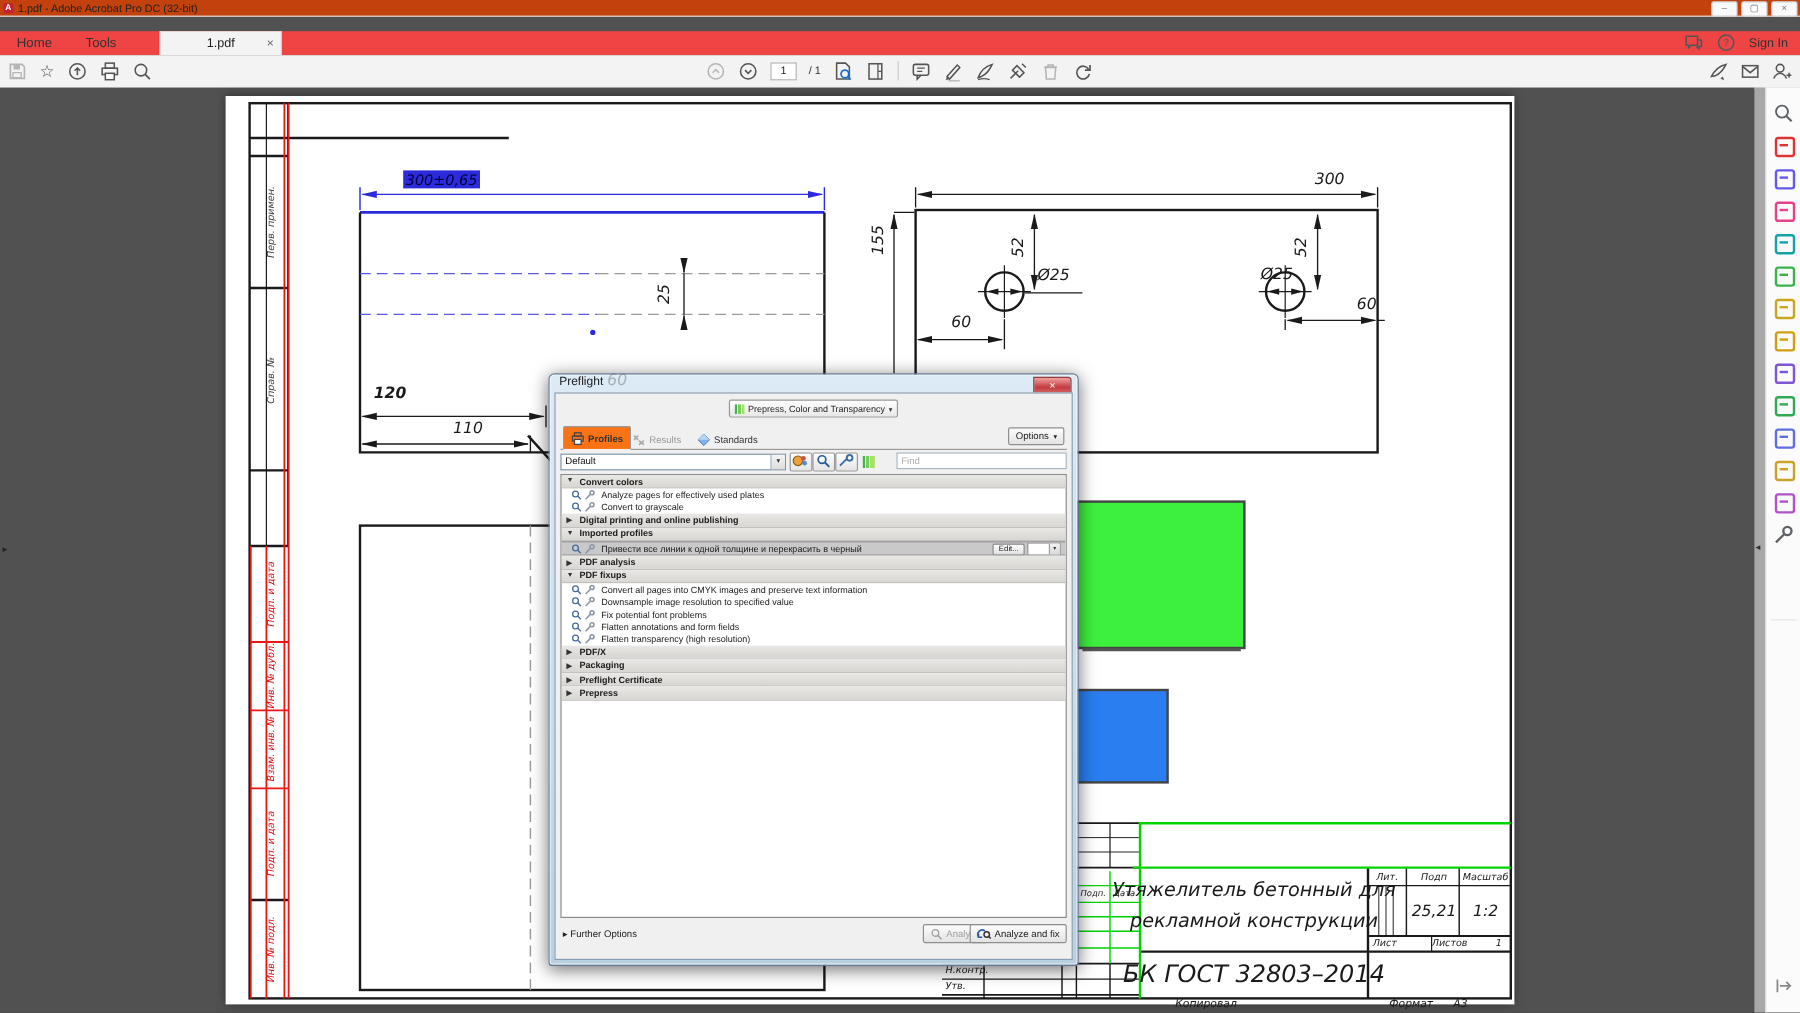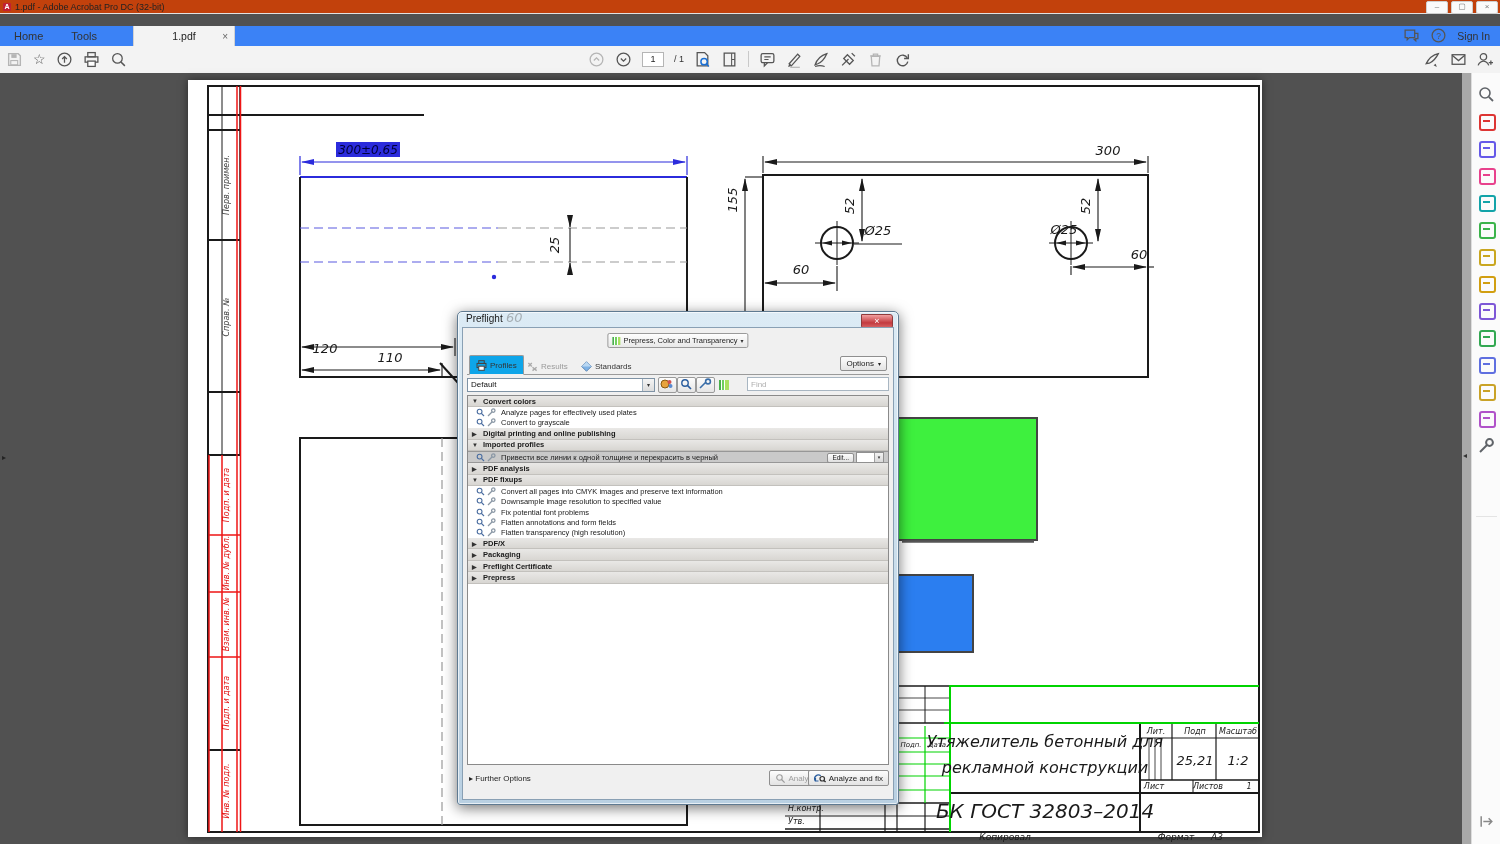--- a/index.html
+++ b/index.html
@@ -10,21 +10,21 @@
   #titlebar{left:0;top:0;width:1500px;height:13px;background:#c2410c;border-bottom:1px solid #e2e2e2;
             font-size:9px;color:#222;display:flex;align-items:center;}
   #appicon{width:8px;height:8px;margin:0 4px 0 3px;background:#c22033;border-radius:1px;color:#fff;
            font-size:7px;line-height:8px;text-align:center;font-weight:bold;}
   .winbtns{position:absolute;right:2px;top:1px;display:flex;gap:3px;}
   .winbtn{width:20px;height:11px;border:1px solid #cfcfcf;background:#fafafa;color:#777;font-size:8px;
           line-height:10px;text-align:center;border-radius:2px;}
   #menubar{left:0;top:13px;width:1500px;height:13px;background:#f6f6f6;border-bottom:1px solid #dadada;
            display:flex;align-items:center;font-size:9.5px;color:#1a1a1a;}
   .menu-item{padding:0 6px;}
-  #tabbar{left:0;top:26px;width:1500px;height:20px;background:#3b82f6;display:flex;align-items:center;
+  #tabbar{left:0;top:26px;width:1500px;height:20px;background:#ef4444;display:flex;align-items:center;
           font-size:11px;color:#333;}
   .apptab{padding:0 14px;}
   #doctab{position:relative;height:20px;margin-left:22px;width:100px;background:#f3f3f3;
           border-left:1px solid #d2d2d2;border-right:1px solid #d2d2d2;display:flex;align-items:center;
           justify-content:center;font-size:10.5px;color:#222;}
   #doctab .close{position:absolute;right:6px;color:#666;font-size:10px;}
   #tabbar-right{position:absolute;right:10px;top:27px;display:flex;align-items:center;gap:10px;
                 font-size:10.5px;color:#333;}
   #toolbar{left:0;top:46px;width:1500px;height:27px;background:#f3f3f3;border-bottom:1px solid #c6c6c6;}
   .tbgrp{position:absolute;top:0;height:26px;display:flex;align-items:center;gap:10px;}
@@ -63,21 +63,21 @@
             background:linear-gradient(#f2a0a0,#c33a3f 60%,#d96a6a);color:#fff;font-size:9px;line-height:12px;text-align:center;}
   #dlgclient{position:absolute;left:4px;top:15px;right:4px;bottom:4px;background:#f0f0f0;border:1px solid #89a0b4;}
   #libbtn{position:absolute;left:50%;top:5px;transform:translateX(-50%);height:13px;padding:0 4px;
           background:linear-gradient(#fefefe,#e8e8e8);border:1px solid #9a9a9a;border-radius:2px;
           font-size:7.5px;color:#222;display:flex;align-items:center;gap:3px;white-space:nowrap;}
   .greenbars{display:inline-block;width:8px;height:8px;background:
      linear-gradient(90deg,#49b04c 0 2px,#fff 2px 3px,#6fcf5f 3px 5px,#fff 5px 6px,#a8e063 6px 8px);}
   #tabrow{position:absolute;left:4px;right:4px;top:27px;height:19px;border-bottom:1px solid #9a9a9a;}
   .ptab{position:absolute;bottom:-1px;height:18px;display:flex;align-items:center;gap:3px;padding:0 6px;
         font-size:8px;color:#333;}
-  .ptab.active{background:#0ea5e9;border:1px solid #9a9a9a;border-bottom:1px solid #f0f0f0;border-radius:2px 2px 0 0;}
+  .ptab.active{background:#f97316;border:1px solid #9a9a9a;border-bottom:1px solid #f0f0f0;border-radius:2px 2px 0 0;font-weight:bold;}
   .ptab.disabled{color:#9a9a9a;}
   #optbtn{position:absolute;right:2px;top:1px;height:13px;padding:0 5px;font-size:8px;color:#222;
           background:linear-gradient(#fdfdfd,#e3e3e3);border:1px solid #8f8f8f;border-radius:2px;
           display:flex;align-items:center;gap:4px;}
   #filterrow{position:absolute;left:4px;right:4px;top:50px;height:14px;}
   #defcombo{position:absolute;left:0;top:0;width:183px;height:12px;background:#fff;border:1px solid #7f93a5;
             font-size:8px;color:#111;line-height:12px;padding-left:3px;}
   #defcombo .arr{position:absolute;right:0;top:0;width:11px;height:12px;background:linear-gradient(#f4f4f4,#dcdcdc);
                  border-left:1px solid #9fb0bf;font-size:6px;color:#333;text-align:center;line-height:12px;}
   .minibtn{position:absolute;top:-1px;width:17px;height:14px;background:linear-gradient(#fdfdfd,#e5e5e5);
@@ -406,21 +406,21 @@
             <line x1="705" y1="696" x2="762" y2="696"></line>
             <line x1="705" y1="710" x2="762" y2="710"></line>
             <line x1="709" y1="646" x2="709" y2="723"></line>
             <line x1="737" y1="646" x2="737" y2="723"></line>
           </g>
         </g>
       </svg>
 
       <div id="hl300" class="g">300±0,65</div>
       <div class="dimv g" style="left:366px;top:165px;">25</div>
-      <div class="dimh g" style="left:137px;top:268px;">120</div>
+      <div class="dimh g" style="left:137px;top:248px;font-weight:bold;">120</div>
       <div class="dimh g" style="left:202px;top:277px;">110</div>
       <div class="dimh g" style="left:920px;top:70px;">300</div>
       <div class="dimv g" style="left:544px;top:120px;">155</div>
       <div class="dimv g" style="left:661px;top:126px;">52</div>
       <div class="dimv g" style="left:897px;top:126px;">52</div>
       <div class="dimh g" style="left:690px;top:150px;">Ø25</div>
       <div class="dimh g" style="left:876px;top:149px;">Ø25</div>
       <div class="dimh g" style="left:613px;top:189px;">60</div>
       <div class="dimh g" style="left:951px;top:174px;">60</div>
 

